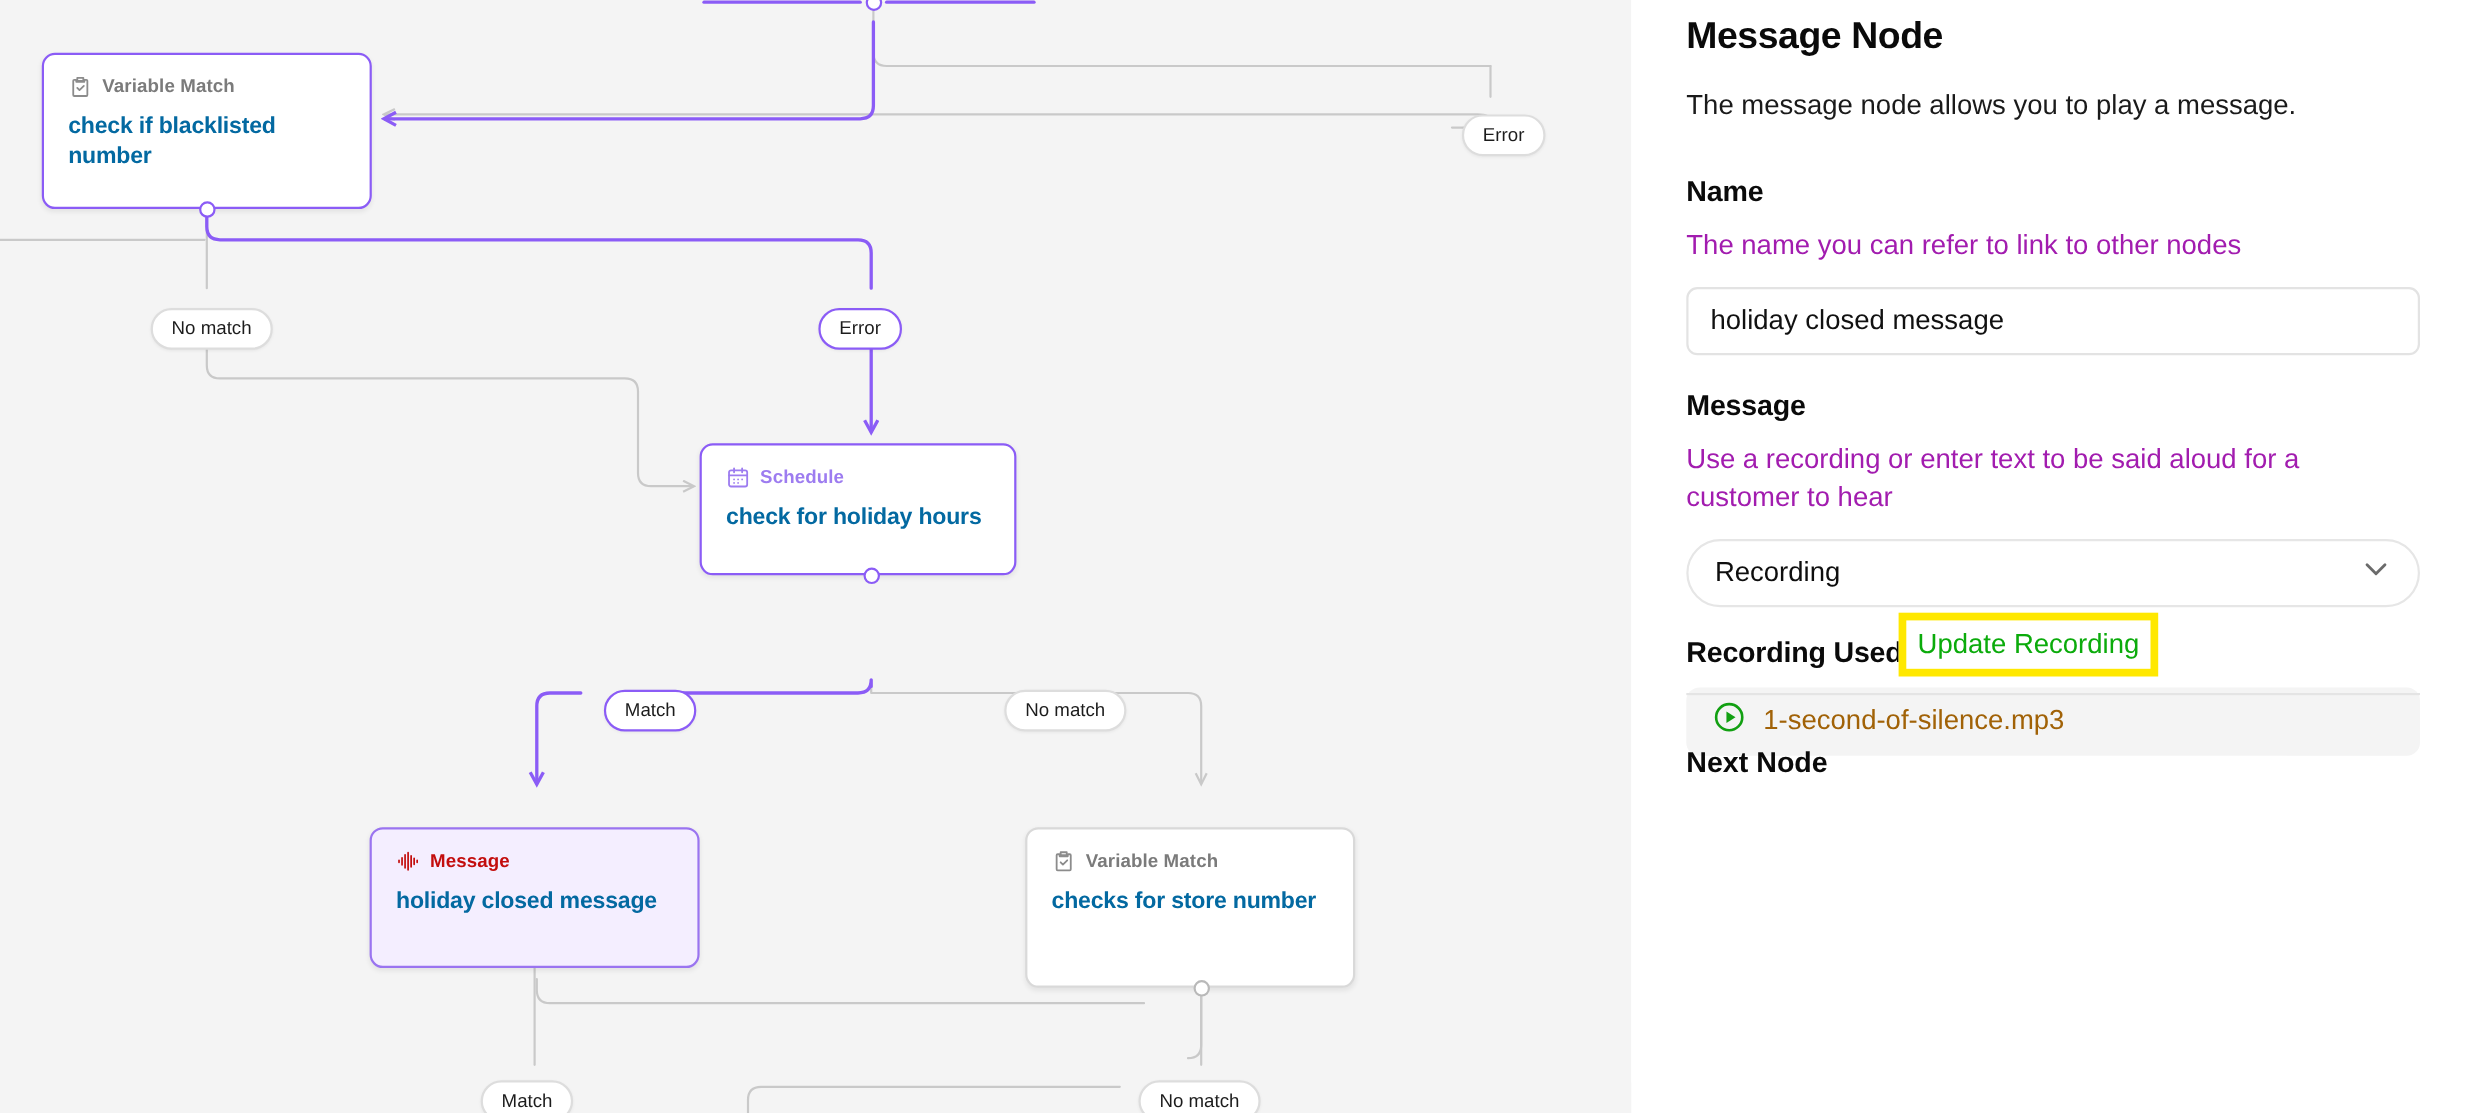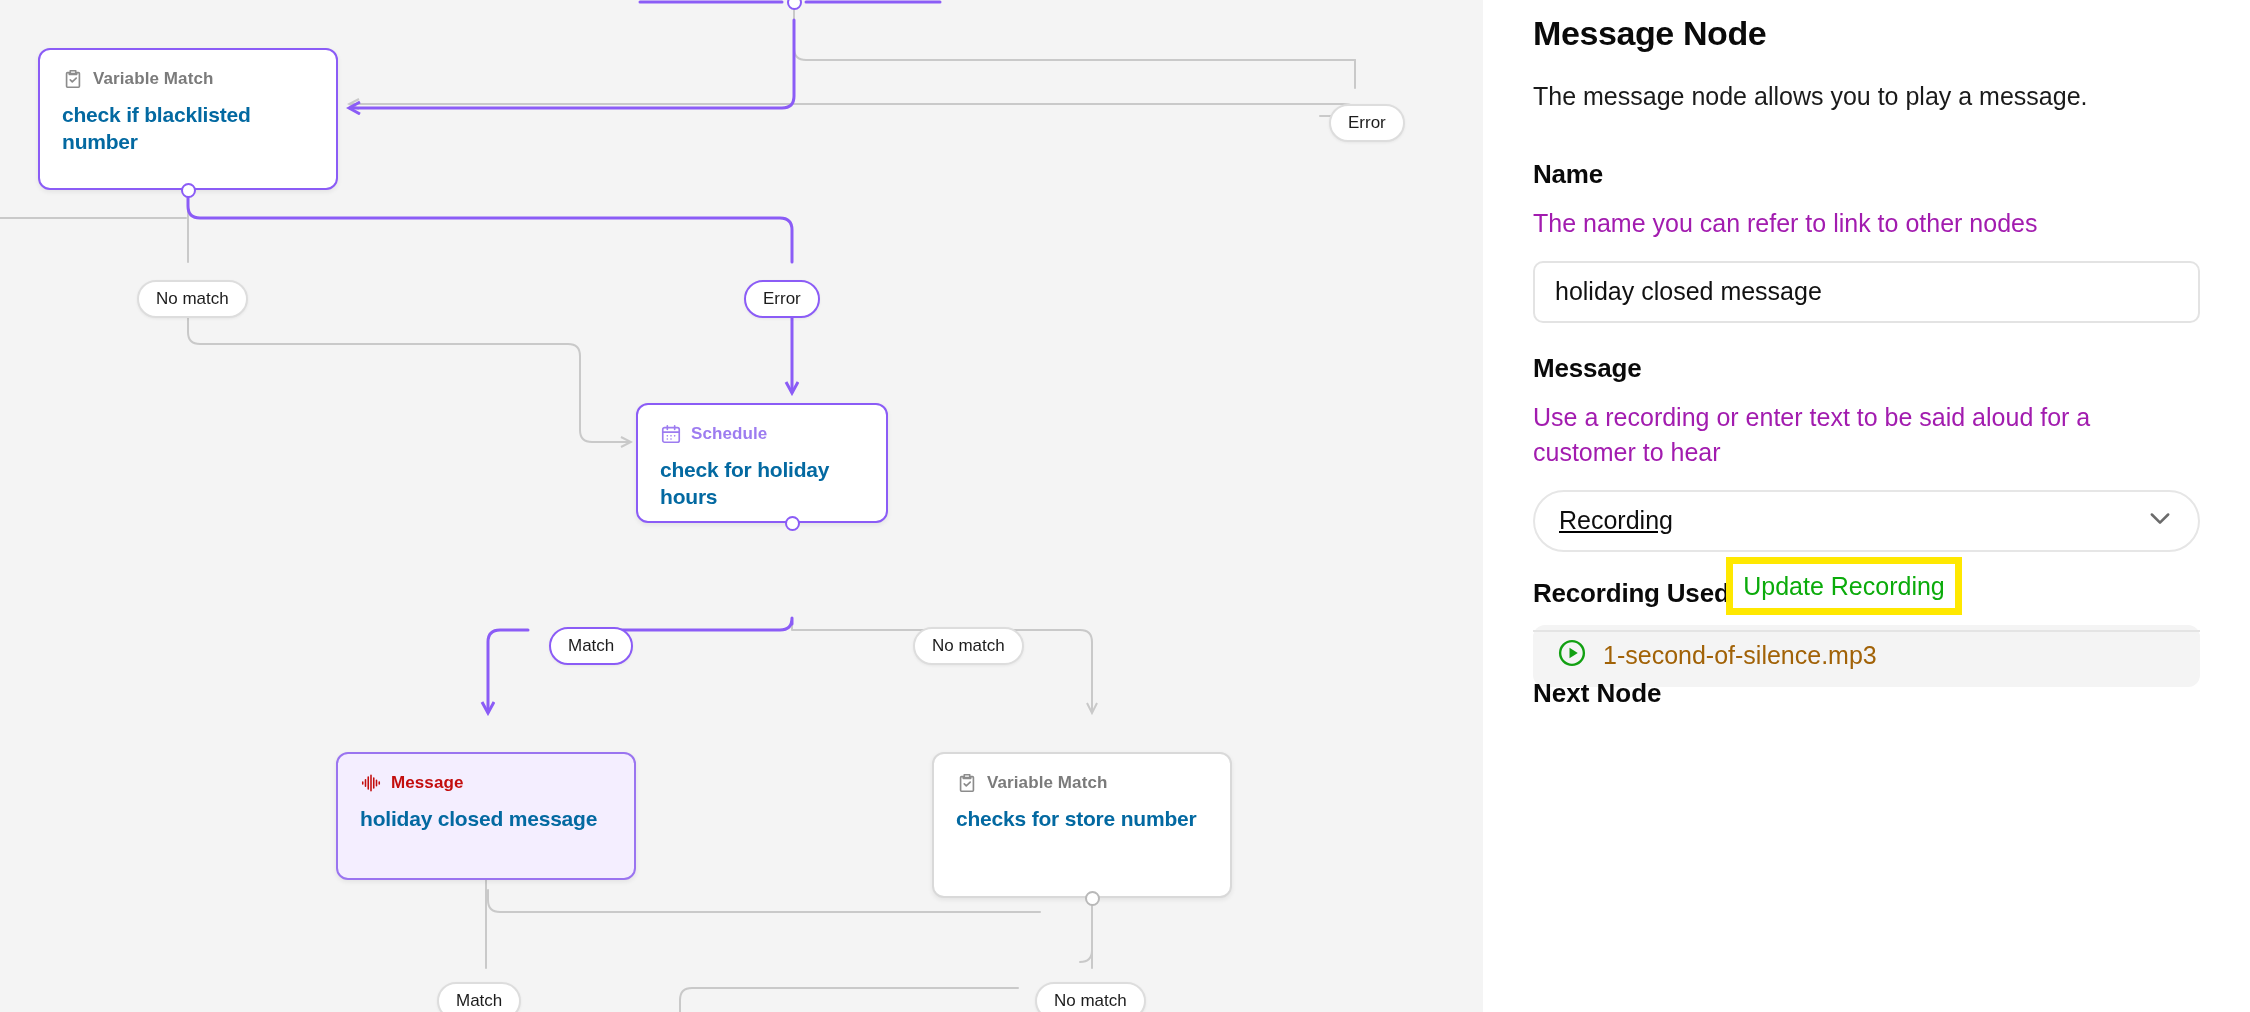--- a/index.html
+++ b/index.html
@@ -92,21 +92,21 @@
   }
   .text-input {
     width: 100%; height: 62px;
     border: 2px solid #e3e3e3; border-radius: 10px;
     background: #ffffff;
     font-family: "Liberation Sans", sans-serif;
     font-size: 25px; color: #111111;
     padding: 0 20px;
     outline: none;
   }
-  .select-wrap { position: relative; width: 100%; margin-top: 2px; text-decoration: underline; }
+  .select-wrap { position: relative; width: 100%; margin-top: 2px; }
   .select-box {
     width: 100%; height: 62px;
     border: 2px solid #e6e6e6; border-radius: 999px;
     background: #ffffff;
     display: flex; align-items: center;
     padding: 0 24px;
     font-size: 25px; color: #0e0e0e;
   }
   .select-box .chev { margin-left: auto; display: block; }
 
@@ -210,21 +210,21 @@
             <path d="M6 5h2v2h8V5h2a1 1 0 0 1 1 1v14a1 1 0 0 1-1 1H6a1 1 0 0 1-1-1V6a1 1 0 0 1 1-1z"></path>
             <path d="M9 13l2.2 2.2L15.5 11"></path>
           </svg>
         </span>
         <span class="node-kind kind-varmatch">Variable Match</span>
       </div>
       <div class="node-title">check if blacklisted number</div>
     </div>
     <div class="port purple" style="left:181px; top:183px;"></div>
 
-    <div class="node sel-purple" style="left:636px; top:403px; width:252px; height:120px;">
+    <div class="node sel-purple" style="left:636px; top:403px; width:288px; height:120px;">
       <div class="node-head">
         <span class="node-icon">
           <svg viewBox="0 0 24 24" width="22" height="22" fill="none" stroke="#9d7cf0" stroke-width="1.8" stroke-linecap="round" stroke-linejoin="round">
             <rect x="3" y="5" width="18" height="16" rx="2"></rect>
             <path d="M3 10h18M8 3v4M16 3v4"></path>
             <circle cx="8" cy="14" r=".9" fill="#9d7cf0" stroke="none"></circle>
             <circle cx="12" cy="14" r=".9" fill="#9d7cf0" stroke="none"></circle>
             <circle cx="16" cy="14" r=".9" fill="#9d7cf0" stroke="none"></circle>
             <circle cx="8" cy="17.5" r=".9" fill="#9d7cf0" stroke="none"></circle>
             <circle cx="12" cy="17.5" r=".9" fill="#9d7cf0" stroke="none"></circle>

